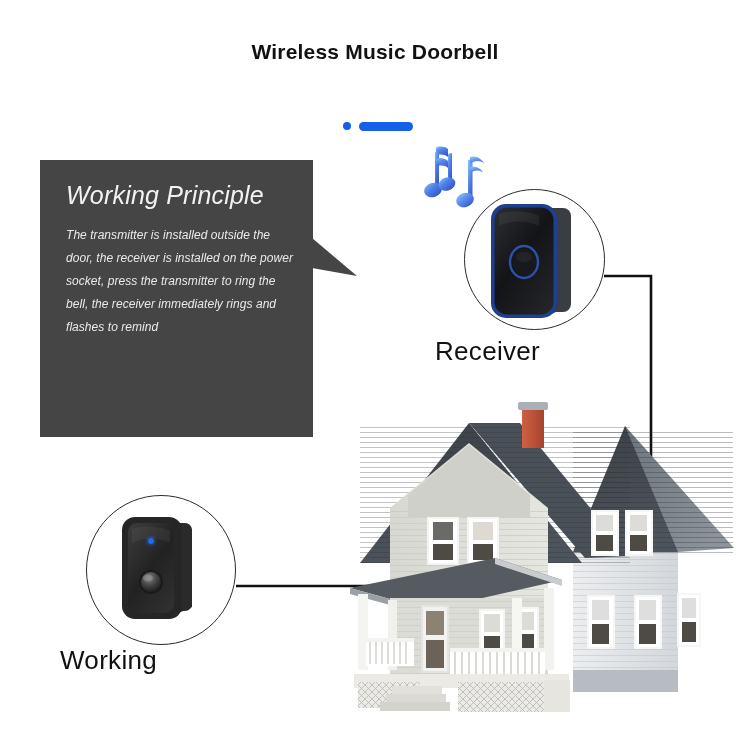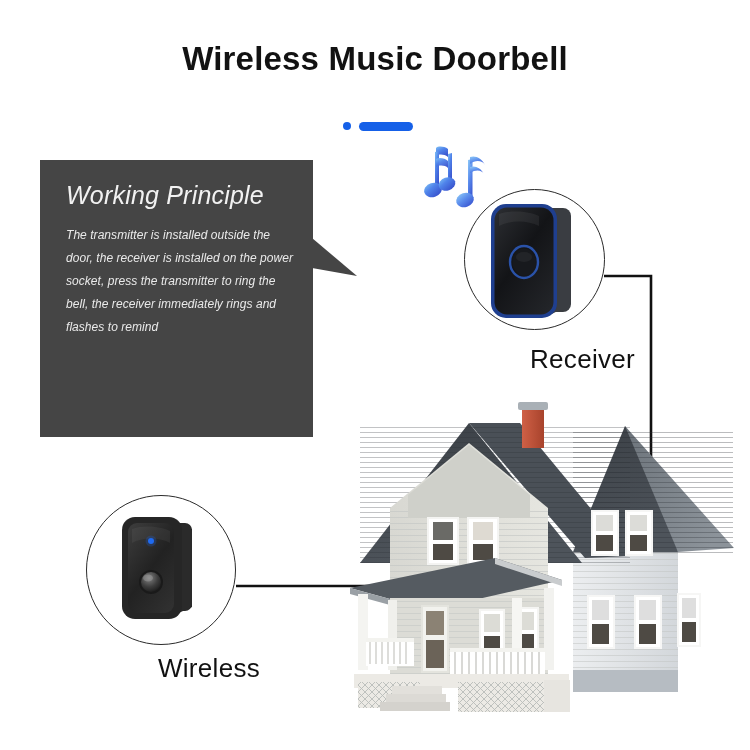--- a/index.html
+++ b/index.html
@@ -16,21 +16,21 @@
     font-family: "Liberation Sans", sans-serif;
   }
 
   
   #title {
     position: absolute;
     top: 40px;
     left: 0;
     width: 750px;
     text-align: center;
-    font-size: 33px;
+    font-size: 21px;
     font-weight: bold;
     color: #121212;
     letter-spacing: 0.2px;
   }
 
   
   #principle-panel {
     position: absolute;
     left: 40px;
     top: 160px;
@@ -147,23 +147,22 @@
     top: 513px;
     width: 88px;
     height: 110px;
   }
 
   
   .device-label {
     position: absolute;
     font-size: 26px;
     color: #111111;
-    text-align: right;
+    text-align: left;
     letter-spacing: 0.3px;
-    margin-top: 8px;
   }
   #receiver-label {
     left: 435px;
     top: 336px;
     width: 200px;
   }
   #launcher-label {
     left: 60px;
     top: 645px;
     width: 200px;
@@ -455,15 +454,15 @@
       <path d="M14 16 C24 12 42 13 52 18 L52 30 C42 24 24 24 14 30 Z" fill="#ffffff" opacity="0.05"></path>
 
       <circle cx="33" cy="28" r="3" fill="#1f6bf0"></circle>
       <circle cx="33" cy="28" r="5.5" fill="#1f6bf0" opacity="0.22"></circle>
 
       <circle cx="33" cy="69" r="12" fill="#1a1a1a"></circle>
       <circle cx="33" cy="69" r="10" fill="url(#btnGrad)"></circle>
       <ellipse cx="30" cy="65" rx="5" ry="3.5" fill="#b5b5b5" opacity="0.35"></ellipse>
     </svg>
   </div>
-  <div id="launcher-label" class="device-label">Wireless</div>
+  <div id="launcher-label" class="device-label">Working</div>
 
 </div>
 
 </body></html>

